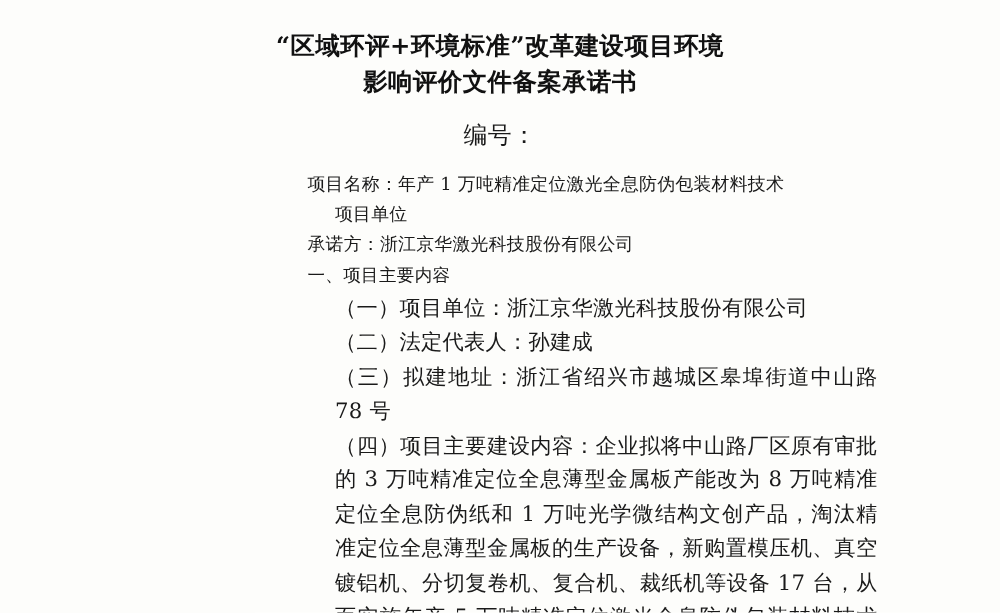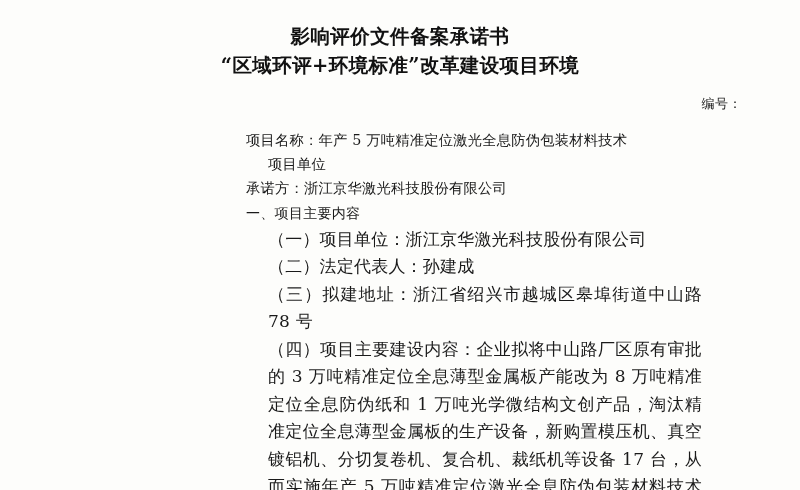--- a/index.html
+++ b/index.html
@@ -28,22 +28,22 @@
     margin-bottom: 14px;
   }
   .title-line {
     font-size: 19.5px;
     font-weight: bold;
     letter-spacing: 0.4px;
     line-height: 1.5;
     color: #111;
   }
   .doc-number {
-    text-align: right;
-    font-size: 13px;
+    text-align: center;
+    font-size: 19px;
     margin-top: 10px;
     margin-bottom: 16px;
     letter-spacing: 0.5px;
   }
   .body-block {
     padding-left: 188px;
     padding-right: 40px;
   }
   .para {
     font-size: 14.3px;
@@ -70,30 +70,30 @@
     letter-spacing: 0.2px;
     text-align: justify;
   }
 </style>
 </head>
 <body>
 
 <div class="page">
 
   <div class="title-block">
+    <div class="title-line">“区域环评+环境标准”改革建设项目环境</div>
     <div class="title-line">影响评价文件备案承诺书</div>
-    <div class="title-line">“区域环评+环境标准”改革建设项目环境</div>
   </div>
 
   <div class="doc-number">编号：</div>
 
   <div class="body-block">
 
     <p class="para">
-      <span>项目名称：</span><span>年产 5 万吨精准定位激光全息防伪包装材料技术</span>
+      <span>项目名称：</span><span>年产 1 万吨精准定位激光全息防伪包装材料技术</span>
     </p>
     <p class="para hang">项目单位</p>
 
 
     <p class="para">
       <span>承诺方：</span><span>浙江京华激光科技股份有限公司</span>
     </p>
 
     <p class="section-head">一、项目主要内容</p>
 

